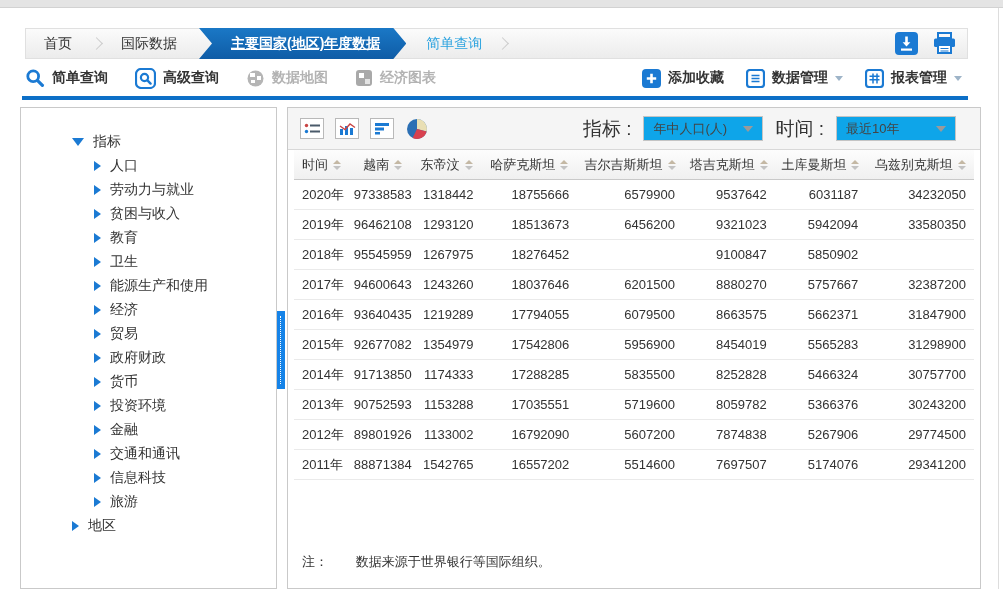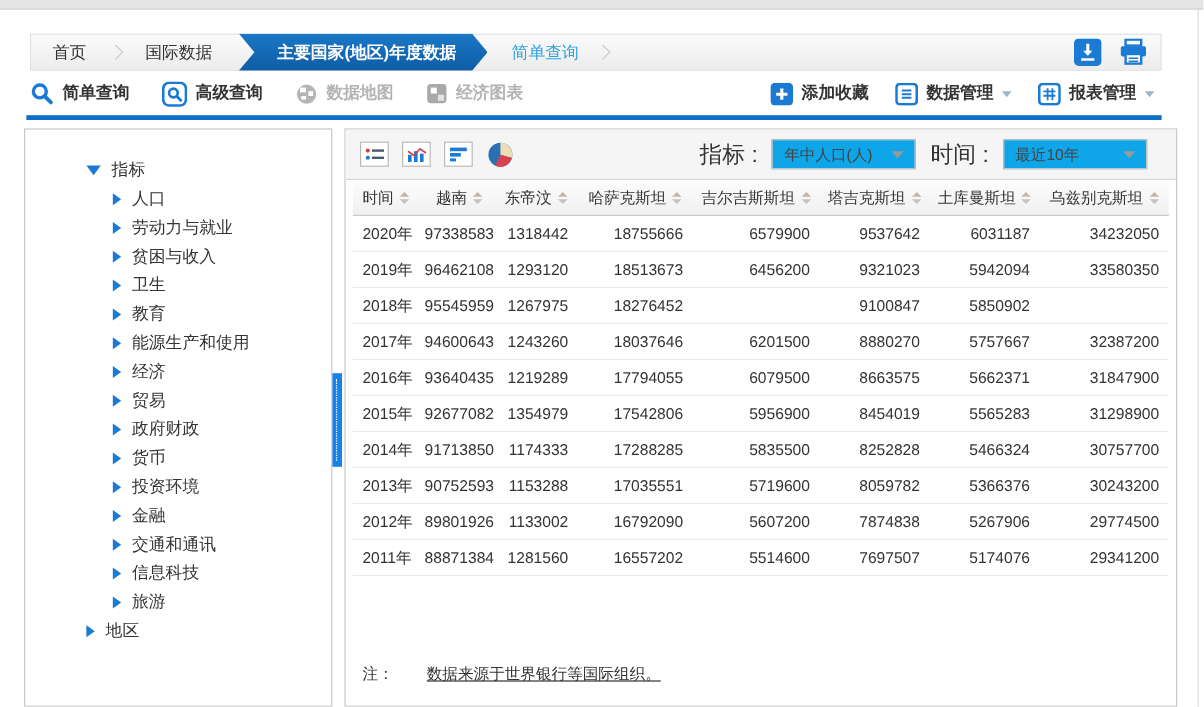--- a/index.html
+++ b/index.html
@@ -9,21 +9,21 @@
   .topstrip { position:absolute; left:0; top:0; width:1003px; height:8px; background:#e4e4e4; border-bottom:1px solid #d2d2d2; }
   .pageborder { position:absolute; left:998px; top:8px; width:1px; height:581px; background:#ddd; }
 
   
   .crumbbar { position:absolute; left:25px; top:28px; width:943px; height:31px;
     background:linear-gradient(#fbfbfb,#ececec); border:1px solid #e0e0e0; display:flex; align-items:center; }
   .crumb { font-size:14px; color:#333; padding:0 18px; cursor:pointer; white-space:nowrap; }
   .csep { width:9px; height:9px; border-top:1px solid #ccc; border-right:1px solid #ccc; transform:rotate(45deg); margin:0 2px; flex:0 0 auto; }
   .activeTab { height:31px; line-height:31px; margin-left:4px; padding:0 26px 0 32px;
     background:linear-gradient(#1a78c6,#0f5ca6); color:#fff; font-weight:bold; font-size:14px; white-space:nowrap;
-    clip-path:polygon(0 0, calc(100% - 13px) 0, 100% 50%, calc(100% - 13px) 100%, 0 100%, 13px 50%); }
+    clip-path:polygon(0 0, calc(100% - 13px) 0, 100% 50%, calc(100% - 13px) 100%, 0 100%, 13px 50%);text-decoration:underline; }
   .tailLink { color:#2aa2df; font-size:14px; margin:0 14px 0 20px; cursor:pointer; white-space:nowrap; }
   .hdr-actions { margin-left:auto; display:flex; align-items:center; gap:14px; margin-right:10px; }
   .iconbtn { cursor:pointer; display:flex; }
 
   
   .toolbar { position:absolute; left:25px; top:60px; width:943px; height:36px; display:flex; align-items:center; }
   .blueline { position:absolute; left:22px; top:96px; width:946px; height:4px; background:#0d6fc7; }
   .tbitem { display:flex; align-items:center; margin-right:27px; font-size:14px; font-weight:bold; color:#333; cursor:pointer; white-space:nowrap; }
   .tbitem .ic { margin-right:7px; display:flex; }
   .tbitem.disabled { color:#b3b3b3; cursor:default; }
@@ -61,21 +61,21 @@
   .td { font-size:13px; color:#333; text-align:right; padding-right:8px; }
   .c0{width:60px;} .c1{width:58px;} .c2{width:70px;} .c3{width:96px;} .c4{width:106px;} .c5{width:92px;} .c6{width:92px;} .c7{width:108px;}
   .td.c0 { text-align:left; padding-left:8px; padding-right:0; }
   .th.c0 { justify-content:flex-start; padding-left:8px; }
   .sort { display:inline-block; margin-left:5px; }
   .sort i { display:block; width:0; height:0; border-left:4px solid transparent; border-right:4px solid transparent; }
   .sort .up { border-bottom:4px solid #c4b8a4; margin-bottom:2px; }
   .sort .dn { border-top:4px solid #c2c2c2; }
 
   .note { position:absolute; left:14px; top:445px; font-size:13px; color:#333; }
-  .note .ntext { margin-left:24px;text-decoration:underline; }
+  .note .ntext { margin-left:24px; }
 </style>
 </head>
 <body>
 
 <div class="topstrip"></div>
 <div class="pageborder"></div>
 
 <div class="crumbbar">
   <span class="crumb">首页</span>
   <span class="csep"></span>
@@ -191,25 +191,25 @@
       <div class="node child">
     <span class="tri tri-right"></span>
     <span>劳动力与就业</span>
       </div>
       <div class="node child">
     <span class="tri tri-right"></span>
     <span>贫困与收入</span>
       </div>
       <div class="node child">
     <span class="tri tri-right"></span>
+    <span>教育</span>
+      </div>
+      <div class="node child">
+    <span class="tri tri-right"></span>
     <span>卫生</span>
-      </div>
-      <div class="node child">
-    <span class="tri tri-right"></span>
-    <span>教育</span>
       </div>
       <div class="node child">
     <span class="tri tri-right"></span>
     <span>能源生产和使用</span>
       </div>
       <div class="node child">
     <span class="tri tri-right"></span>
     <span>经济</span>
       </div>
       <div class="node child">
@@ -444,21 +444,21 @@
           <div class="td c2">1133002</div>
           <div class="td c3">16792090</div>
           <div class="td c4">5607200</div>
           <div class="td c5">7874838</div>
           <div class="td c6">5267906</div>
           <div class="td c7">29774500</div>
         </div>
         <div class="tr">
      <div class="td c0">2011年</div>
           <div class="td c1">88871384</div>
-          <div class="td c2">1281560</div>
+          <div class="td c2">1542765</div>
           <div class="td c3">16557202</div>
           <div class="td c4">5514600</div>
           <div class="td c5">7697507</div>
           <div class="td c6">5174076</div>
           <div class="td c7">29341200</div>
         </div>
       </div>
   </div>
 
   <div class="note">

